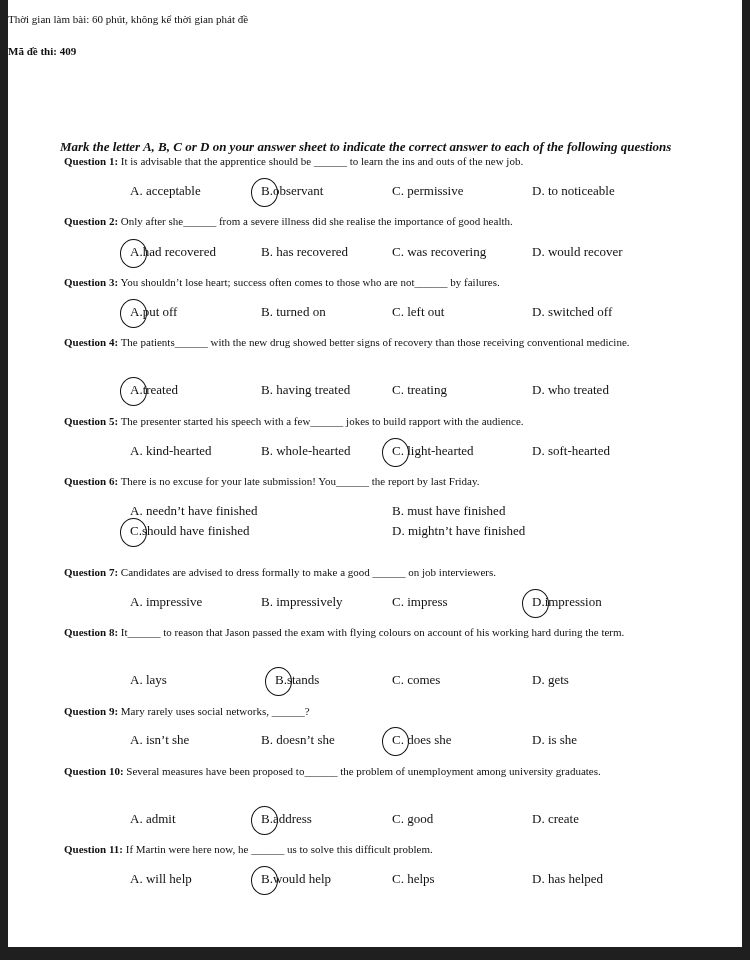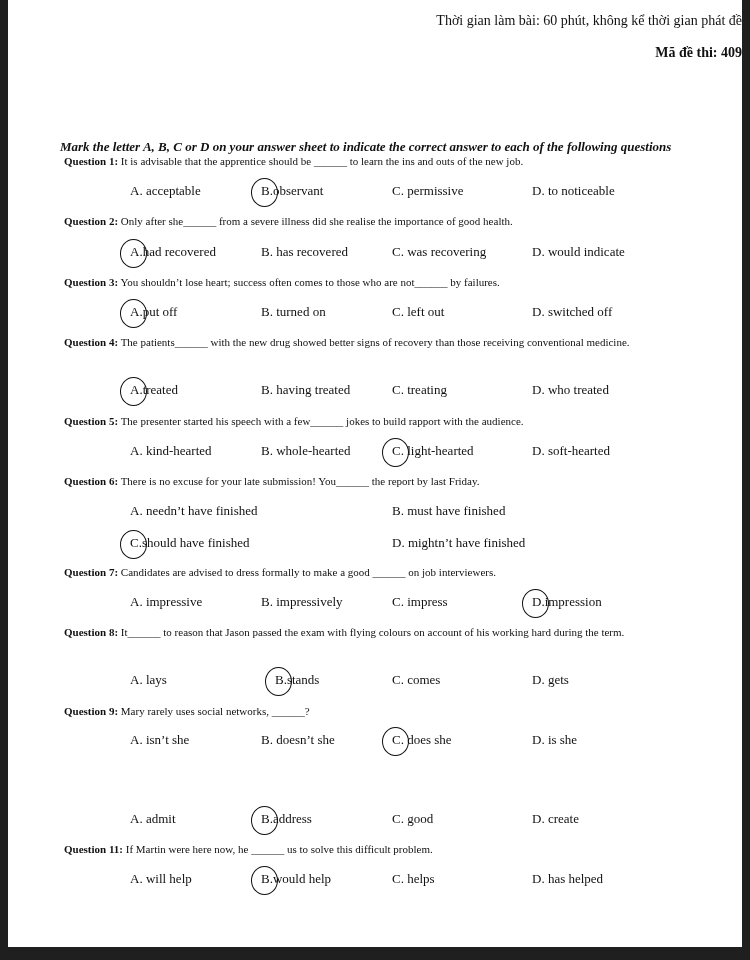--- a/index.html
+++ b/index.html
@@ -3,21 +3,21 @@
 <meta charset="utf-8">
 <style>
   html, body { margin:0; padding:0; }
   body {
     width:750px; height:960px; background:#1f1f1f; position:relative; overflow:hidden;
     font-family:"Liberation Serif", "DejaVu Serif", serif; color:#111;
   }
   .page {
     position:absolute; left:8px; top:0; width:734px; height:947px; background:#fff;
   }
-  .header-line { position:absolute; left:0; width:734px; text-align:right; font-size:14px; }
+  .header-line { position:absolute; left:0; width:734px; text-align:left; font-size:11px; }
   .header-time { top:13px; }
   .header-code { top:45px; font-weight:bold; }
   .instruction {
     position:absolute; left:52px; top:104px; width:630px; font-size:13px;
     font-weight:bold; font-style:italic; line-height:18px; text-align:justify;margin-top:34px;
   }
   .q {
     position:absolute; left:56px; width:630px; font-size:11px; line-height:18px; text-align:justify;
   }
   .q .qlabel { font-weight:bold; }
@@ -44,21 +44,21 @@
     <div class="opt circled" style="left:253px"><span class="letter">B.</span><span>observant</span></div>
     <div class="opt" style="left:384px"><span class="letter">C.</span><span> permissive</span></div>
     <div class="opt" style="left:524px"><span class="letter">D.</span><span> to noticeable</span></div>
   </div>
 
   <div class="q" style="top:212px"><span class="qlabel">Question 2:</span><span> Only after she______ from a severe illness did she realise the importance of good health.</span></div>
   <div class="opts" style="top:244px">
     <div class="opt circled" style="left:122px"><span class="letter">A.</span><span>had recovered</span></div>
     <div class="opt" style="left:253px"><span class="letter">B.</span><span> has recovered</span></div>
     <div class="opt" style="left:384px"><span class="letter">C.</span><span> was recovering</span></div>
-    <div class="opt" style="left:524px"><span class="letter">D.</span><span> would indicate</span></div>
+    <div class="opt" style="left:524px"><span class="letter">D.</span><span> would recover</span></div>
   </div>
 
   <div class="q" style="top:273px"><span class="qlabel">Question 3:</span><span> You shouldn’t lose heart; success often comes to those who are not______ by failures.</span></div>
   <div class="opts" style="top:304px">
     <div class="opt circled" style="left:122px"><span class="letter">A.</span><span>put off</span></div>
     <div class="opt" style="left:253px"><span class="letter">B.</span><span> turned on</span></div>
     <div class="opt" style="left:384px"><span class="letter">C.</span><span> left out</span></div>
     <div class="opt" style="left:524px"><span class="letter">D.</span><span> switched off</span></div>
   </div>
 
@@ -76,21 +76,21 @@
     <div class="opt" style="left:253px"><span class="letter">B.</span><span> whole-hearted</span></div>
     <div class="opt circled" style="left:384px"><span class="letter">C.</span><span> light-hearted</span></div>
     <div class="opt" style="left:524px"><span class="letter">D.</span><span> soft-hearted</span></div>
   </div>
 
   <div class="q" style="top:472px"><span class="qlabel">Question 6:</span><span> There is no excuse for your late submission! You______ the report by last Friday.</span></div>
   <div class="opts" style="top:503px">
     <div class="opt" style="left:122px"><span class="letter">A.</span><span> needn’t have finished</span></div>
     <div class="opt" style="left:384px"><span class="letter">B.</span><span> must have finished</span></div>
   </div>
-  <div class="opts" style="top:535px">
+  <div class="opts" style="top:523px">
     <div class="opt circled" style="left:122px"><span class="letter">C.</span><span>should have finished</span></div>
     <div class="opt" style="left:384px"><span class="letter">D.</span><span> mightn’t have finished</span></div>
   </div>
 
   <div class="q" style="top:563px"><span class="qlabel">Question 7:</span><span> Candidates are advised to dress formally to make a good ______ on job interviewers.</span></div>
   <div class="opts" style="top:594px">
     <div class="opt" style="left:122px"><span class="letter">A.</span><span> impressive</span></div>
     <div class="opt" style="left:253px"><span class="letter">B.</span><span> impressively</span></div>
     <div class="opt" style="left:384px"><span class="letter">C.</span><span> impress</span></div>
     <div class="opt circled" style="left:524px"><span class="letter">D.</span><span>impression</span></div>
@@ -105,20 +105,21 @@
   </div>
 
   <div class="q" style="top:702px"><span class="qlabel">Question 9:</span><span> Mary rarely uses social networks, ______?</span></div>
   <div class="opts" style="top:732px">
     <div class="opt" style="left:122px"><span class="letter">A.</span><span> isn’t she</span></div>
     <div class="opt" style="left:253px"><span class="letter">B.</span><span> doesn’t she</span></div>
     <div class="opt circled" style="left:384px"><span class="letter">C.</span><span> does she</span></div>
     <div class="opt" style="left:524px"><span class="letter">D.</span><span> is she</span></div>
   </div>
 
+  <div class="q just" style="top:762px"><span class="qlabel">Question 10:</span><span> Several measures have been proposed to______ the problem of unemployment among university graduates.</span></div>
   <div class="opts" style="top:811px">
     <div class="opt" style="left:122px"><span class="letter">A.</span><span> admit</span></div>
     <div class="opt circled" style="left:253px"><span class="letter">B.</span><span>address</span></div>
     <div class="opt" style="left:384px"><span class="letter">C.</span><span> good</span></div>
     <div class="opt" style="left:524px"><span class="letter">D.</span><span> create</span></div>
   </div>
 
   <div class="q" style="top:840px"><span class="qlabel">Question 11:</span><span> If Martin were here now, he ______ us to solve this difficult problem.</span></div>
   <div class="opts" style="top:871px">
     <div class="opt" style="left:122px"><span class="letter">A.</span><span> will help</span></div>

